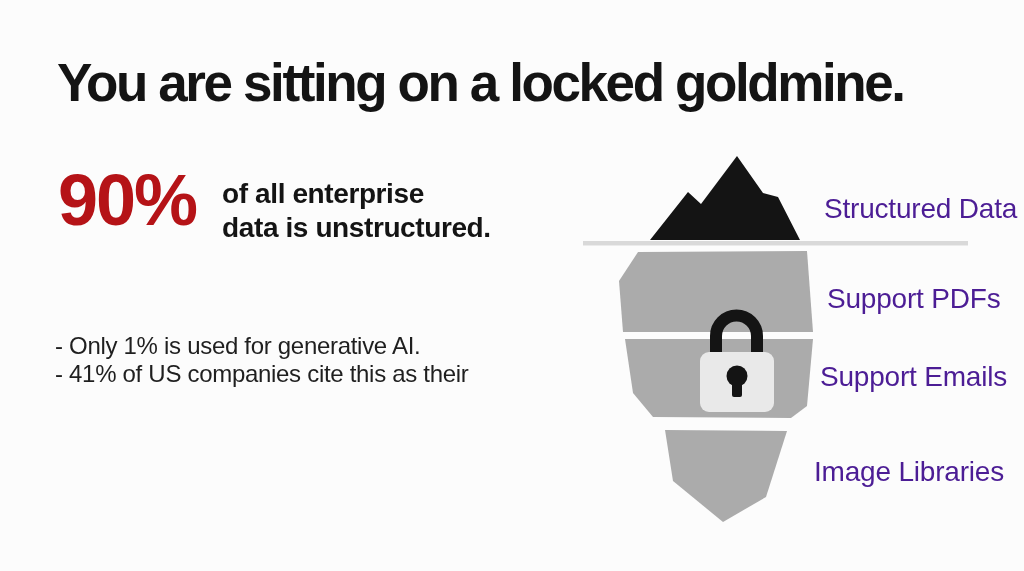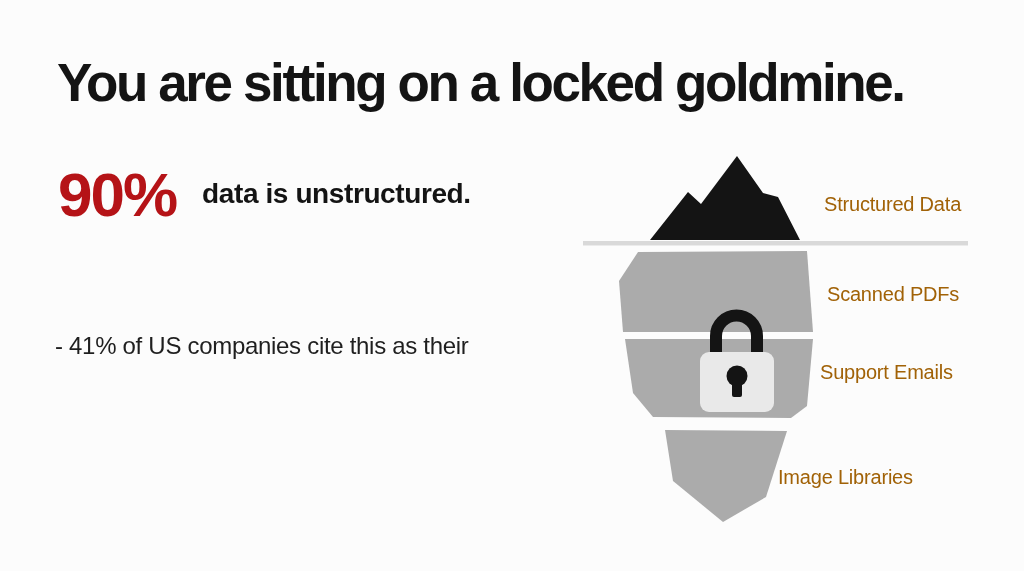--- a/index.html
+++ b/index.html
@@ -24,21 +24,21 @@
   }
   .stat-row {
     position: absolute;
     left: 58px;
     top: 166px;
     display: flex;
     align-items: flex-start;
     gap: 26px;
   }
   .stat-value {
-    font-size: 62px;
+    font-size: 72px;
     font-weight: bold;
     line-height: 0.95;
     letter-spacing: -2px;
   }
   .stat-desc {
     padding-top: 11px;
     font-size: 28px;
     font-weight: bold;
     line-height: 1.2;
     letter-spacing: -0.4px;
@@ -53,45 +53,47 @@
     color: #1f1f1f;
   }
   .bullet-line.indented { padding-left: 17px; }
   .iceberg-svg {
     position: absolute;
     left: 583px;
     top: 140px;
   }
   .ib-label {
     position: absolute;
-    font-size: 20px;
-    color: #a16207;
+    font-size: 28px;
+    color: #4c1d95;
     white-space: nowrap;
     letter-spacing: -0.2px;
   }
   .lbl-structured { left: 824px; top: 193px; }
   .lbl-scanned    { left: 827px; top: 283px; }
   .lbl-support    { left: 820px; top: 361px; }
-  .lbl-image      { left: 778px; top: 456px; margin-top: 10px; }
+  .lbl-image      { left: 814px; top: 456px; }
 </style>
 </head>
 <body>
 
 <div class="slide">
 
   <h1 class="title">You are sitting on a locked goldmine.</h1>
 
   <div class="stat-row">
     <div class="stat-value" style="color: rgb(181, 19, 23);">90%</div>
     <div class="stat-desc">
+      <div>of all enterprise</div>
       <div>data is unstructured.</div>
     </div>
   </div>
 
   <div class="bullets">
+    <div class="bullet-line">- Only 1% is used for generative AI.</div>
     <div class="bullet-line">- 41% of US companies cite this as their</div>
   </div>
 
   <svg class="iceberg-svg" width="385" height="390" viewBox="583 140 385 390" xmlns="http://www.w3.org/2000/svg">
 
     <rect x="583" y="241" width="385" height="4.5" fill="#d9d9d9"></rect>
 
     <polygon points="650,240 688,192 701,204 737,156 763,193 778,197 800,240" fill="#141414"></polygon>
 
     <polygon points="638,252 807,251 813,332 623,332 619,281" fill="#ababab"></polygon>
@@ -102,17 +104,17 @@
 
     <g>
       <path d="M 716 357 L 716 336 A 20.5 20.5 0 0 1 757 336 L 757 357" fill="none" stroke-width="12" stroke="#141414"></path>
       <rect x="700" y="352" width="74" height="60" rx="9" fill="#e9e9e9"></rect>
       <circle cx="737" cy="376" r="10.5" fill="#141414"></circle>
       <rect x="732" y="380" width="10" height="17" rx="2" fill="#141414"></rect>
     </g>
   </svg>
 
   <div class="ib-label lbl-structured">Structured Data</div>
-  <div class="ib-label lbl-scanned">Scanned PDFs</div>
+  <div class="ib-label lbl-scanned">Support PDFs</div>
   <div class="ib-label lbl-support">Support Emails</div>
   <div class="ib-label lbl-image">Image Libraries</div>
 
 </div>
 
 </body></html>

